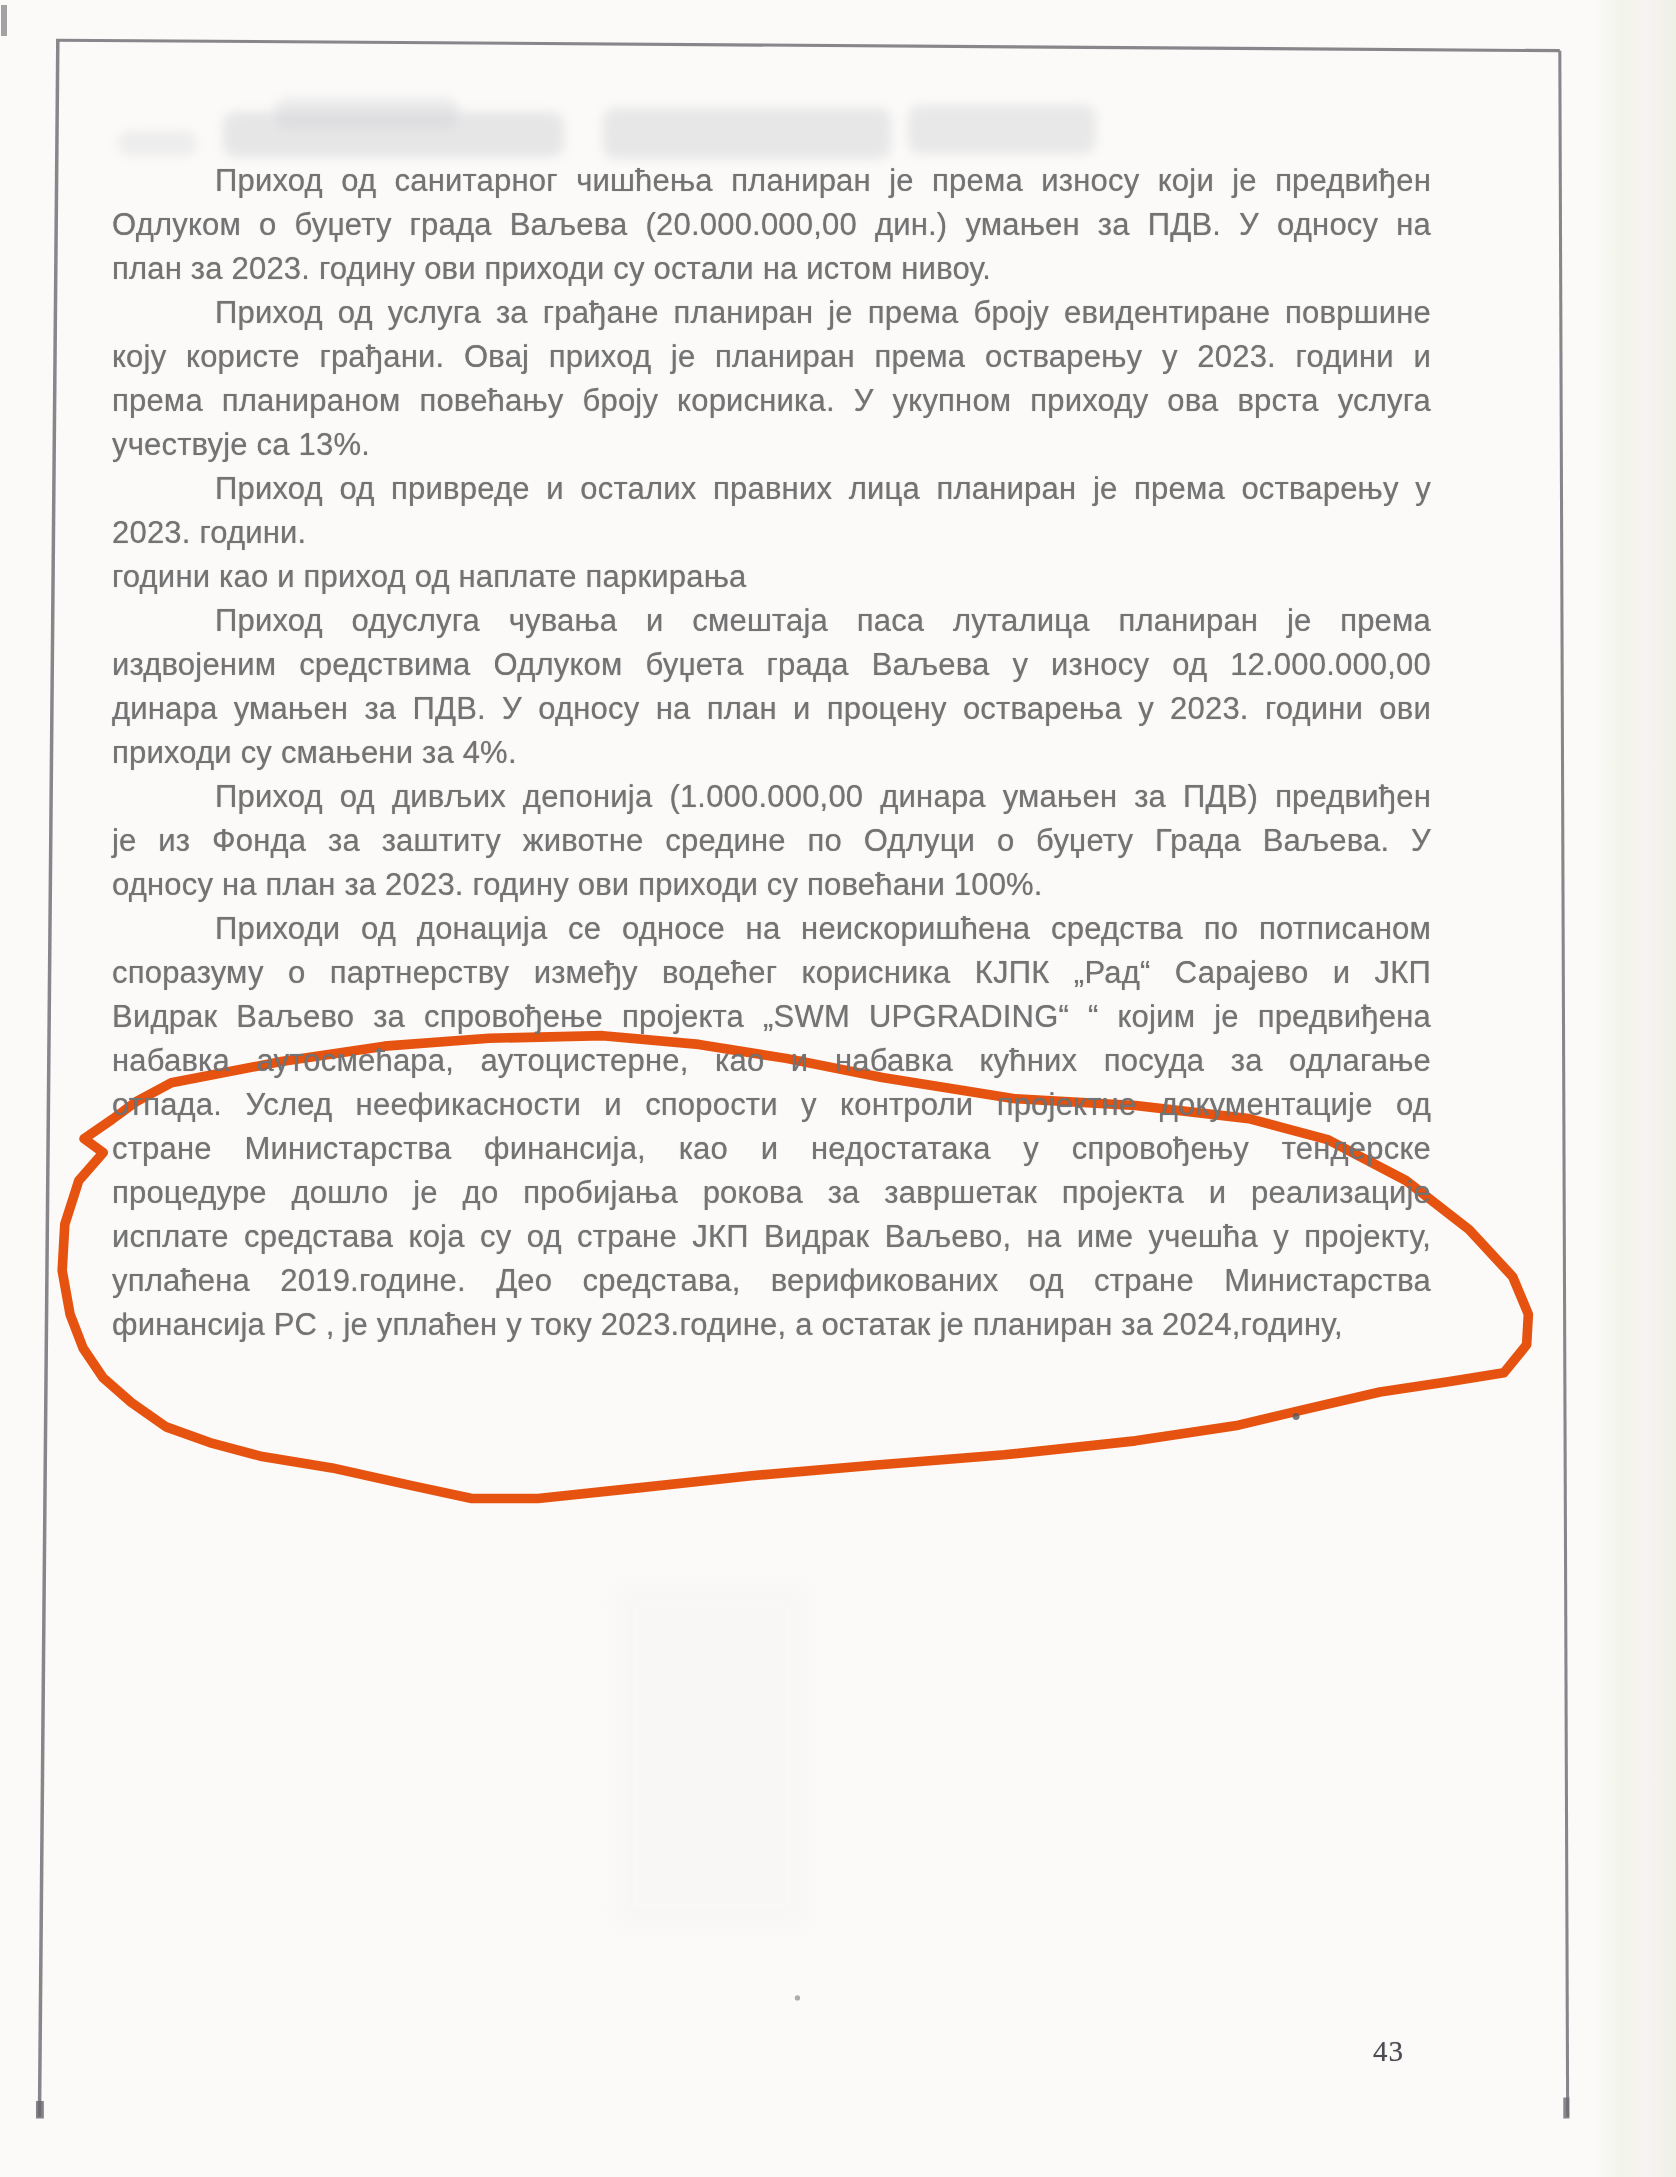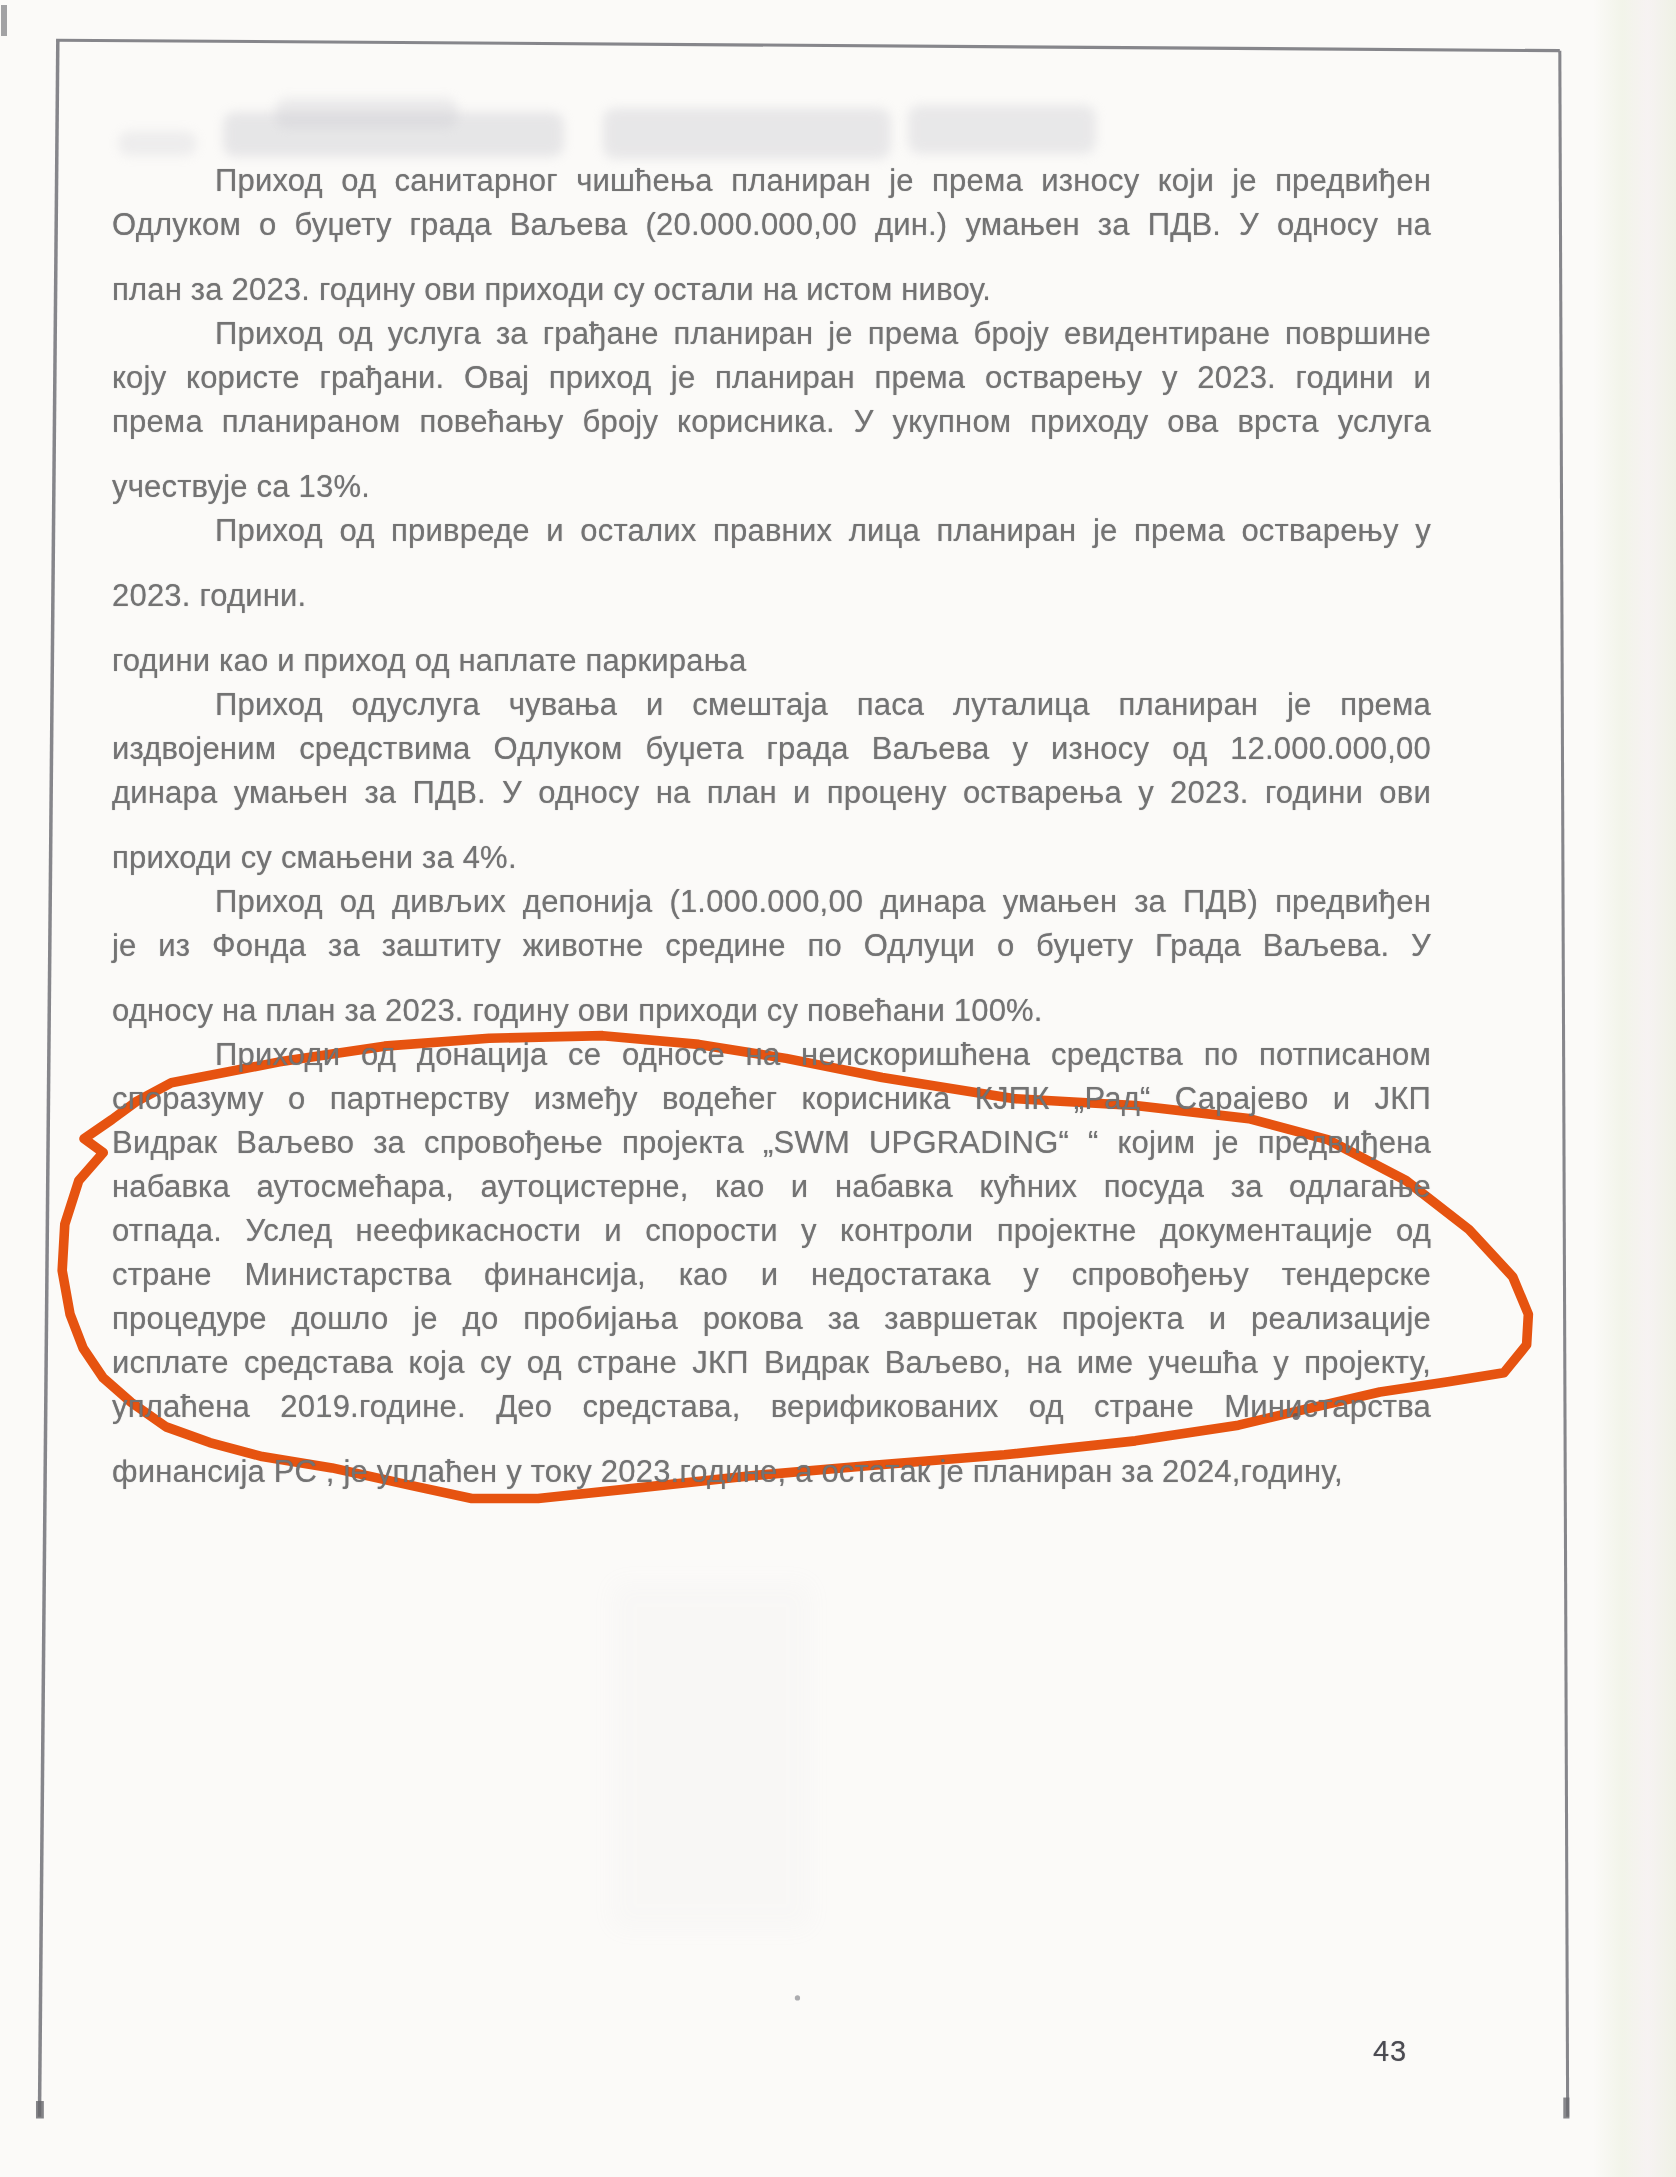--- a/index.html
+++ b/index.html
@@ -32,26 +32,27 @@
 
   
   .textblock {
     position:absolute; left:112px; top:159px; width:1319px;
     font-size:31px; line-height:44px; color:#737373;
     letter-spacing:0.2px;
     text-shadow:0 0 0.9px rgba(70,70,76,.55);
   }
   .tl { text-align:justify; text-align-last:justify; }
   .tl.ind { text-indent:103px; }
-  .tl.end { text-align-last:left;margin-top:21px; }
+  .tl.end { text-align-last:left; }
 
   .pagenum {
     position:absolute; left:1373px; top:2035px;
     font-size:29px; color:#4b4b52; letter-spacing:0.9px;
     text-shadow:0 0 0.9px rgba(70,70,76,.5);
+    font-family:Liberation Serif, serif;
   }
   svg.overlay { position:absolute; left:0; top:0; pointer-events:none; }
 </style>
 </head>
 <body>
 
 <div class="page">
 
   <div class="tint-right"></div>
   <div class="smudge s1"></div>

